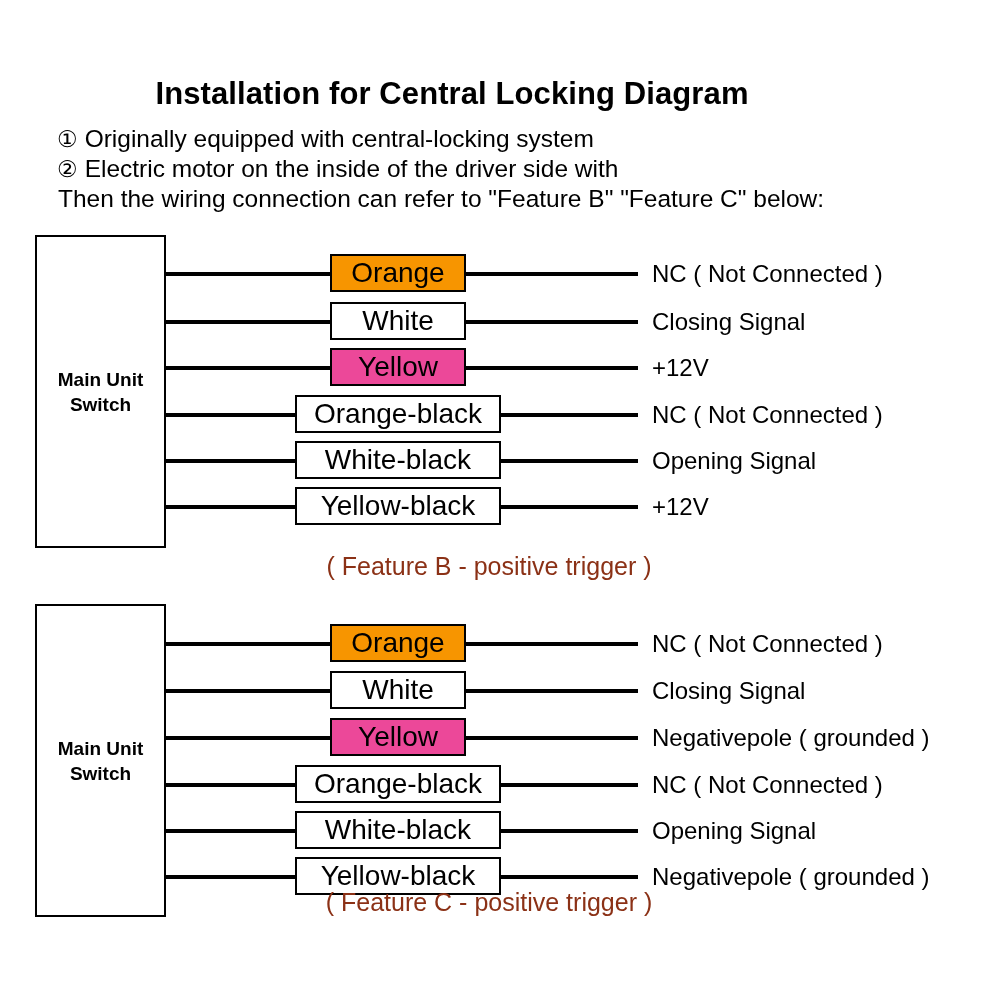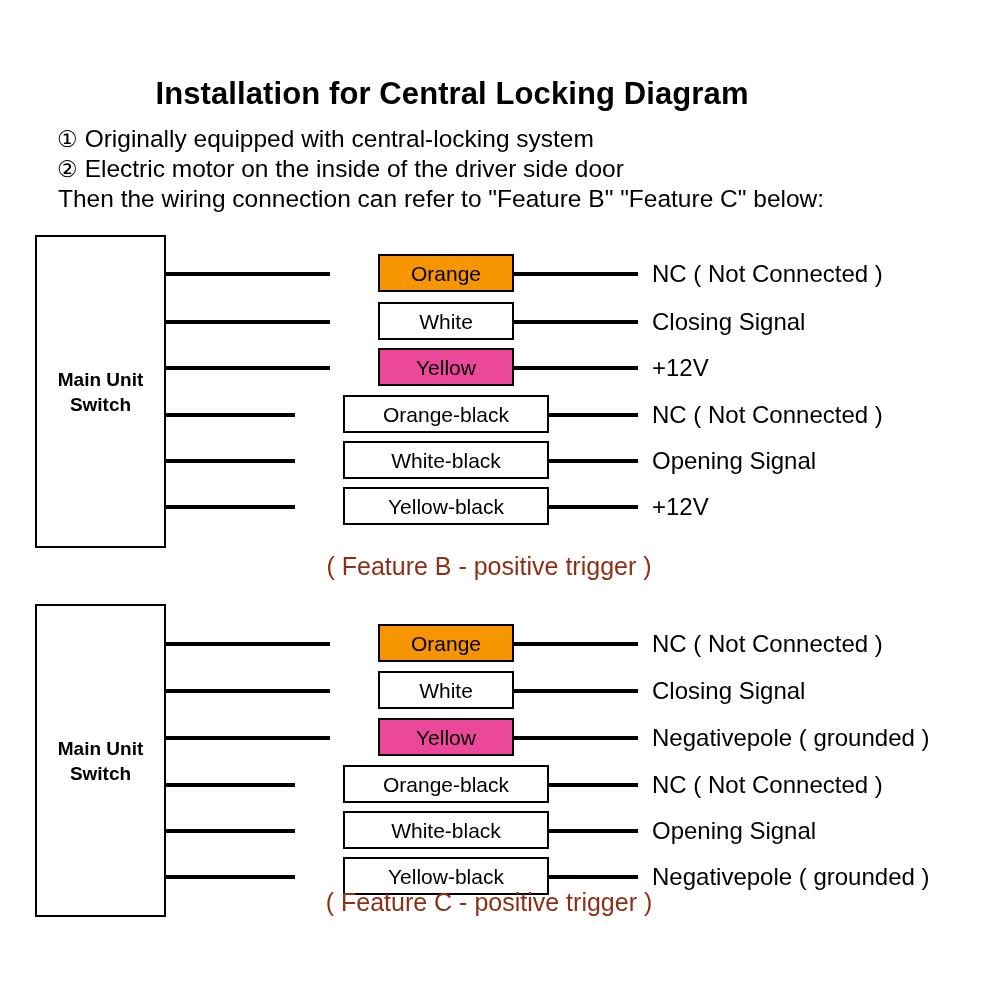--- a/index.html
+++ b/index.html
@@ -83,24 +83,23 @@
     background: #000000;
   }
   .chip {
     position: absolute;
     box-sizing: border-box;
     border: 2.5px solid #000;
     background: #ffffff;
     display: flex;
     align-items: center;
     justify-content: center;
-    font-size: 21px;
+    font-size: 28px;
     line-height: 1;
     white-space: nowrap;
-    margin-left: 48px;
   }
   .chip.orange { background: #F79500; }
   .chip.yellow { background: #ec4899; }
   .rlabel {
     position: absolute;
     font-size: 24px;
     line-height: 1;
     white-space: nowrap;
   }
   .caption {
@@ -120,21 +119,21 @@
 
   <div class="title">Installation for Central Locking Diagram</div>
 
   <div class="note-list">
     <div class="note-line">
       <span class="note-num">①</span>
       <span>Originally equipped with central-locking system</span>
     </div>
     <div class="note-line">
       <span class="note-num">②</span>
-      <span>Electric motor on the inside of the driver side door</span>
+      <span>Electric motor on the inside of the driver side with</span>
     </div>
     <div class="note-line plain">Then the wiring connection can refer to "Feature B" "Feature C" below:</div>
   </div>
 
   <div class="diagram" id="diagram-0" style="top:0">
     <div class="unit-box" style="left:35px; top:235px; width:131px; height:313px;">
       <span>Main Unit</span>
       <span>Switch</span>
     </div>
   <div class="wire" style="left: 166px; top: 272px; width: 164px;"></div>

